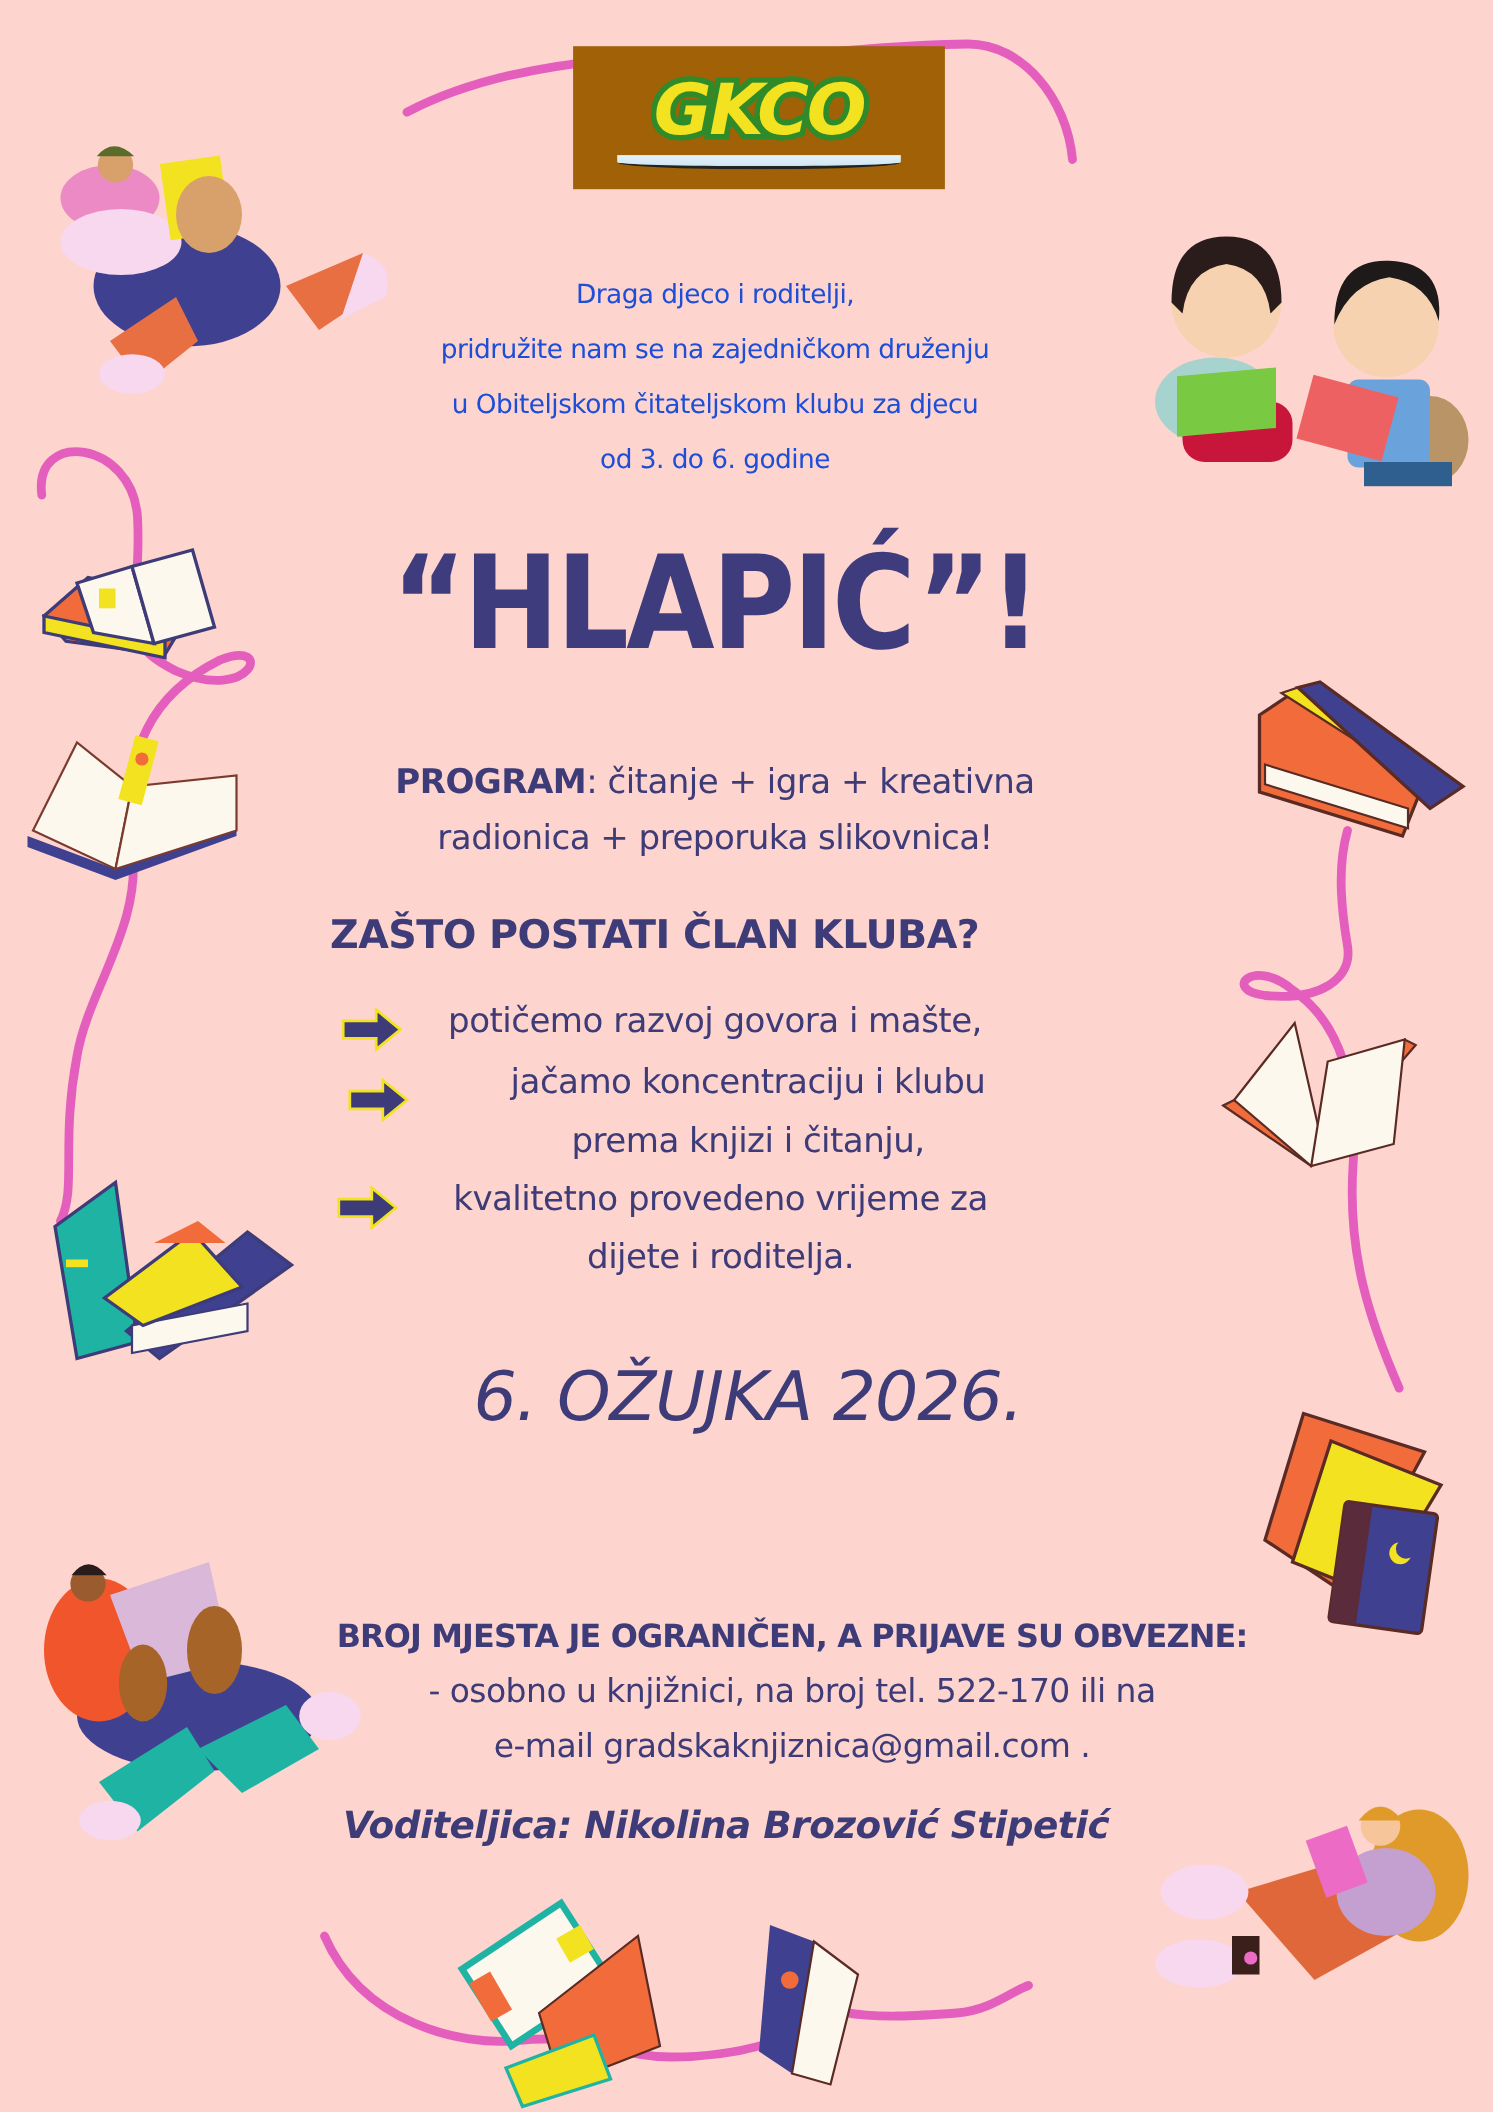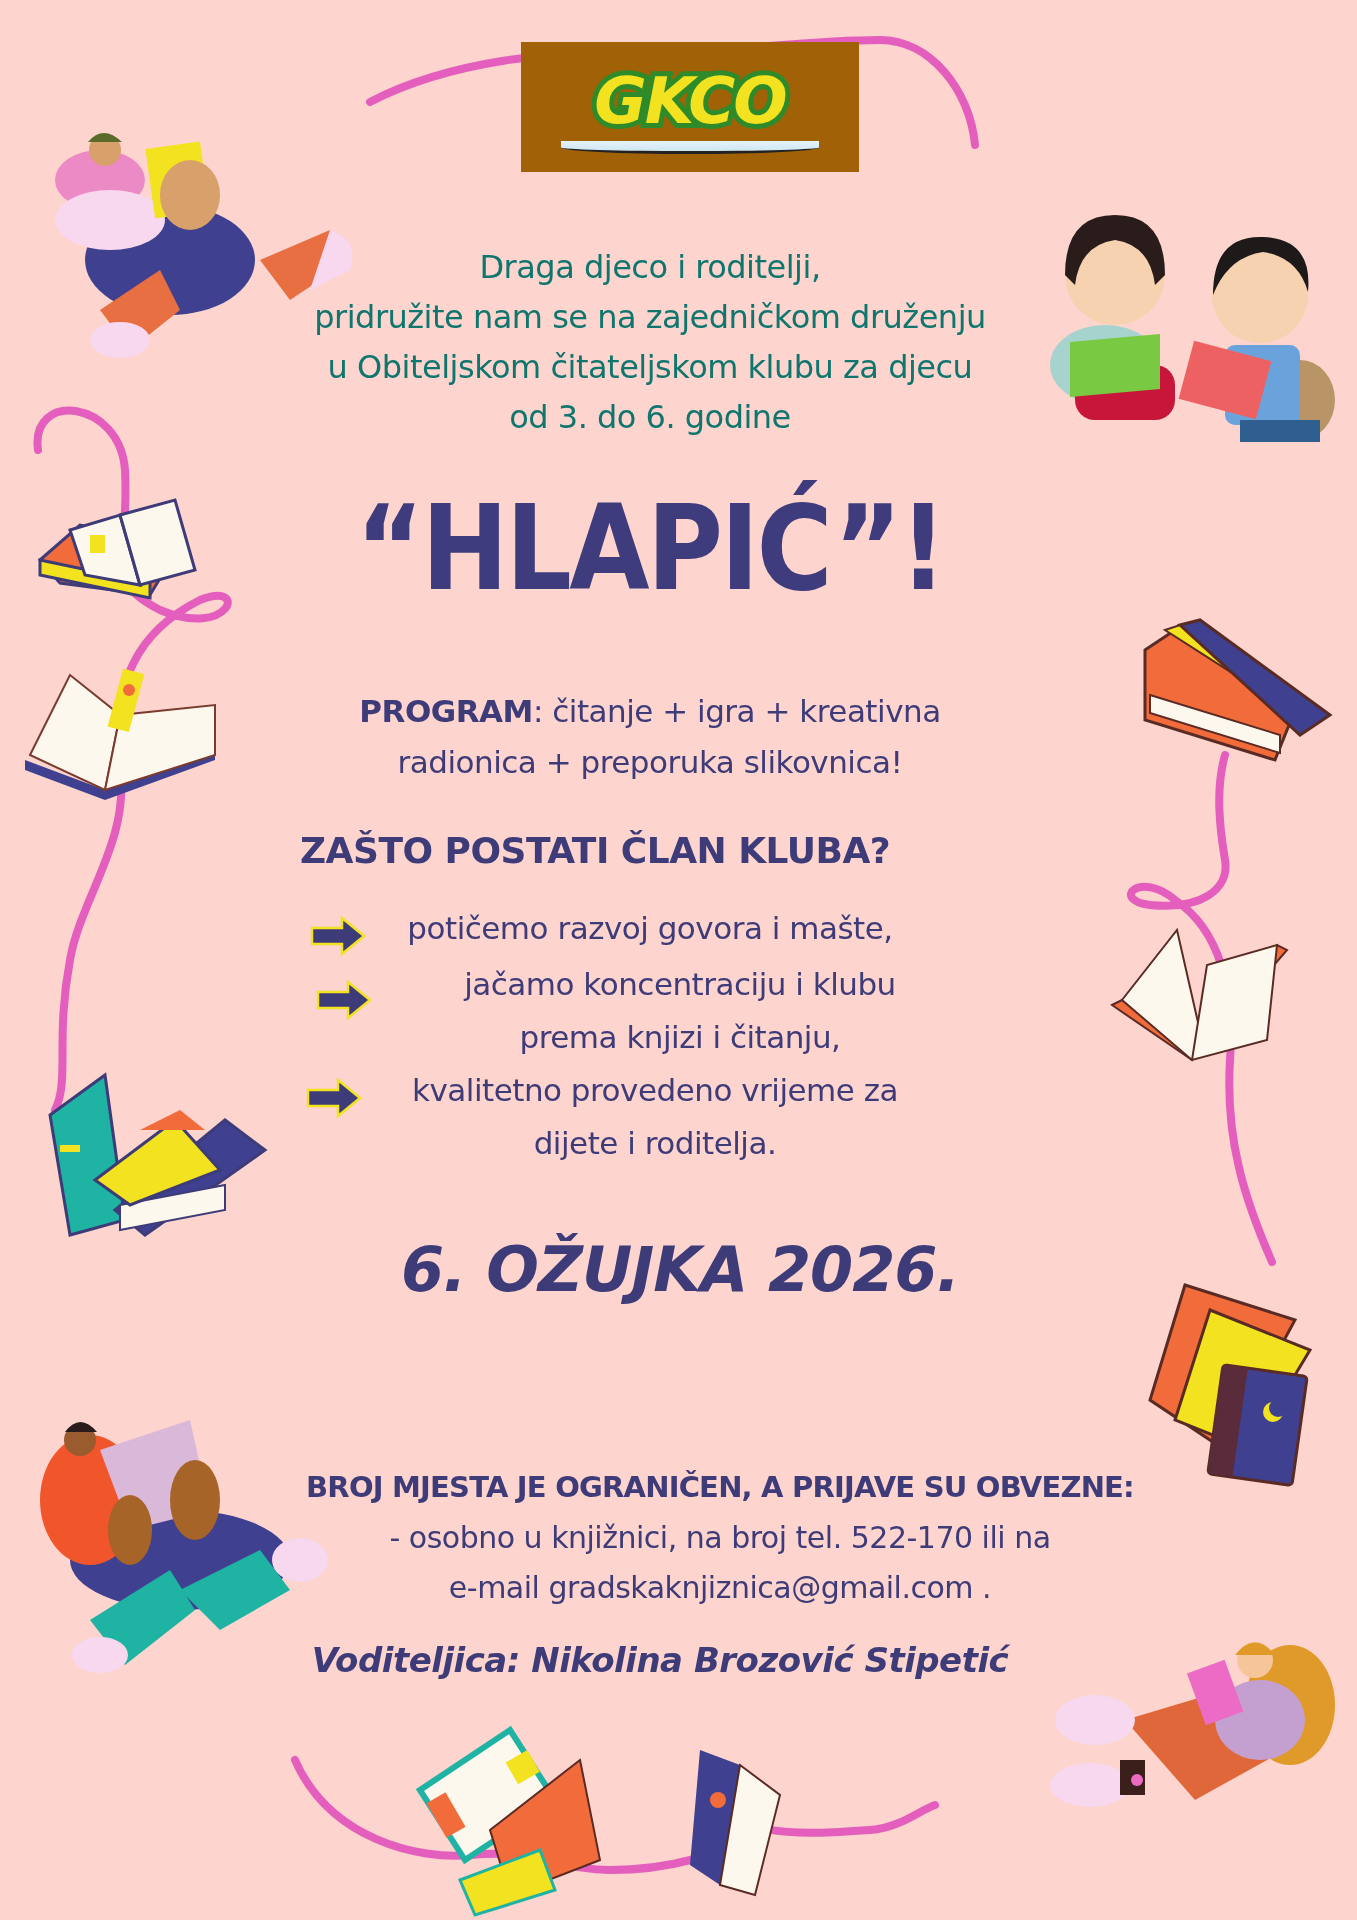--- a/index.html
+++ b/index.html
@@ -22,21 +22,21 @@
     -webkit-text-stroke:10px #2f8a2a; paint-order:stroke fill;
     font-style:italic;
   }
   .logo-book {
     position:absolute; left:40px; right:40px; bottom:18px; height:10px;
     border-bottom:3px solid #222; border-radius:0 0 50% 50%;
     background:linear-gradient(#e6f3fa,#cde6f2);
   }
   .intro {
     left:260px; top:242px; width:780px;
-    font-size:32px; line-height:50px; color:#0f766e;
+    font-size:24px; line-height:50px; color:#1d4ed8;
     font-family:"DejaVu Sans", sans-serif; letter-spacing:-0.5px;
   }
   .title {
     left:300px; top:478px; width:700px; text-align:center;
     font-family:"DejaVu Sans", sans-serif; font-weight:bold;
     font-size:118px; line-height:140px; color:#3f3c7d;
     letter-spacing:-3px; transform:scaleX(0.88); transform-origin:center;
   }
   .program {
     left:300px; top:686px; width:700px; text-align:center;
@@ -51,21 +51,21 @@
   }
   .bullet-text {
     font-size:31px; line-height:53px; font-family:"DejaVu Sans", sans-serif;
     letter-spacing:-0.5px; text-align:center;
   }
   .arrow {
     position:absolute; width:56px; height:40px;
   }
   .date {
     left:260px; top:1220px; width:840px; text-align:center;
-    font-size:62px; line-height:100px; font-weight:bold; font-style:italic;
+    font-size:62px; line-height:100px; font-weight:normal; font-style:italic;
     font-family:"DejaVu Sans", sans-serif; letter-spacing:-1px;
   }
   .reg-head {
     left:260px; top:1470px; width:920px; text-align:center;
     font-size:29px; font-weight:bold; font-family:"DejaVu Sans", sans-serif;
     letter-spacing:-0.8px;
   }
   .reg-line {
     left:260px; width:920px; text-align:center;
     font-size:30px; font-family:"DejaVu Sans", sans-serif; letter-spacing:-0.5px;

